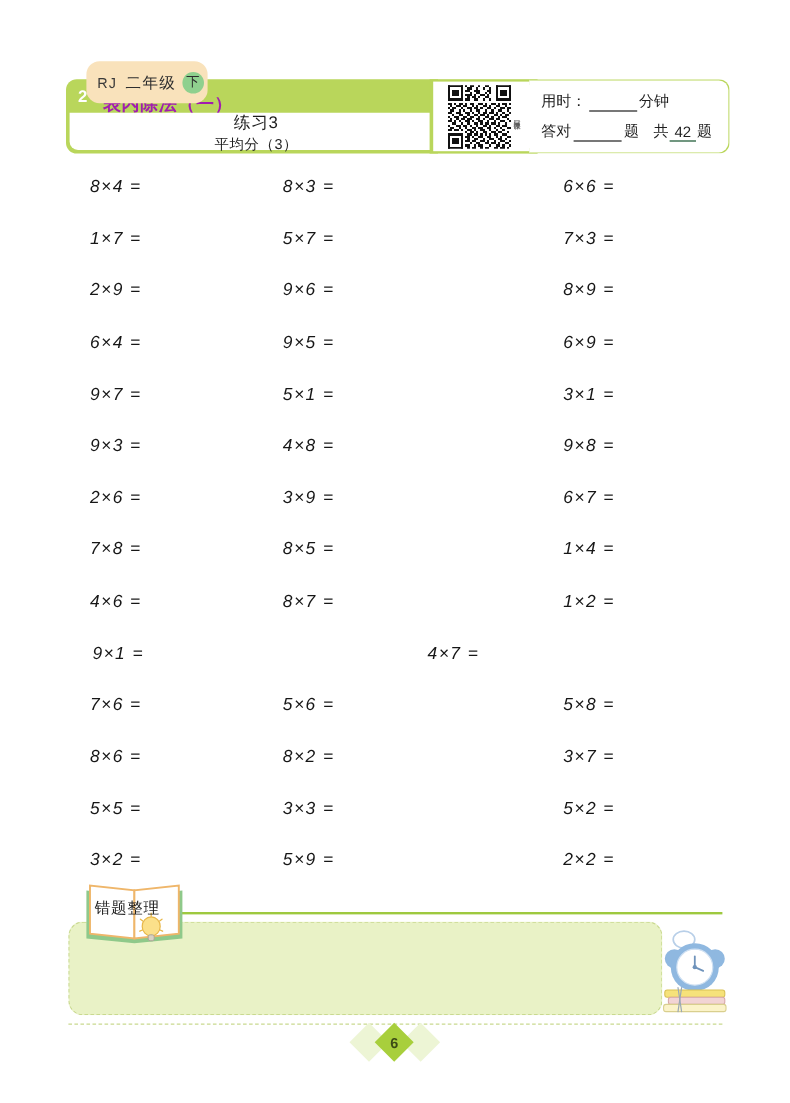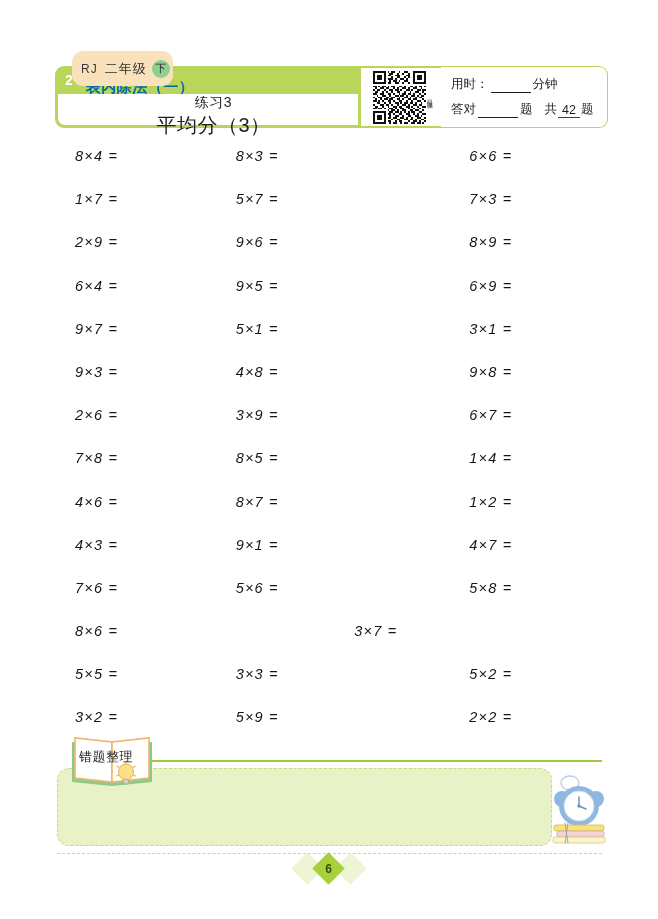--- a/index.html
+++ b/index.html
@@ -79,21 +79,21 @@
     padding-left: 10px;
   }
   .header-left .unit-num {
     font-size: 14px;
     font-weight: bold;
     color: #ffffff;
   }
   .header-left .unit-title {
     font-size: 15px;
     font-weight: bold;
-    color: #0369a1;
+    color: #a21caf;
     margin-left: 13px;
     letter-spacing: 0.5px;
     margin-top: 16px;
   }
   .header-left .lesson-row {
     position: absolute;
     left: 3px;
     top: 28px;
     right: 3px;
     bottom: 3px;
@@ -104,21 +104,21 @@
     padding-left: 7px;
     box-sizing: border-box;
     flex-direction: column;
   }
   .header-left .lesson-label {
     font-size: 14px;
     color: #1e1e1e;
     letter-spacing: 0.5px;
   }
   .header-left .lesson-title {
-    font-size: 20px;
+    font-size: 12px;
     color: #1e1e1e;
     letter-spacing: 0.5px;
   }
 
   .header-qr {
     position: absolute;
     left: 303px;
     top: 0;
     width: 90px;
     height: 62px;
@@ -603,31 +603,31 @@
       <div class="pcell c1">7×8 =</div>
       <div class="pcell c2">8×5 =</div>
       <div class="pcell c3">1×4 =</div>
     </div>
     <div class="prow">
       <div class="pcell c1">4×6 =</div>
       <div class="pcell c2">8×7 =</div>
       <div class="pcell c3">1×2 =</div>
     </div>
     <div class="prow">
-      <div class="pcell c1">4×3 =</div>
       <div class="pcell c2">9×1 =</div>
       <div class="pcell c3">4×7 =</div>
     </div>
     <div class="prow">
       <div class="pcell c1">7×6 =</div>
       <div class="pcell c2">5×6 =</div>
       <div class="pcell c3">5×8 =</div>
     </div>
     <div class="prow">
       <div class="pcell c1">8×6 =</div>
+      <div class="pcell c2">8×2 =</div>
       <div class="pcell c3">3×7 =</div>
     </div>
     <div class="prow">
       <div class="pcell c1">5×5 =</div>
       <div class="pcell c2">3×3 =</div>
       <div class="pcell c3">5×2 =</div>
     </div>
     <div class="prow">
       <div class="pcell c1">3×2 =</div>
       <div class="pcell c2">5×9 =</div>

